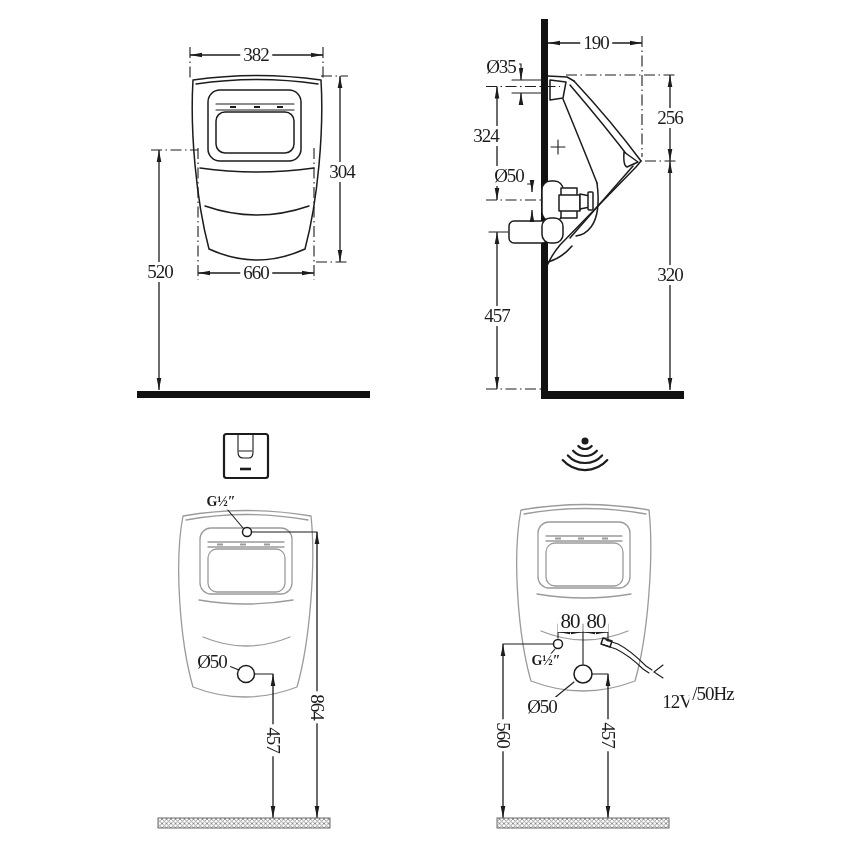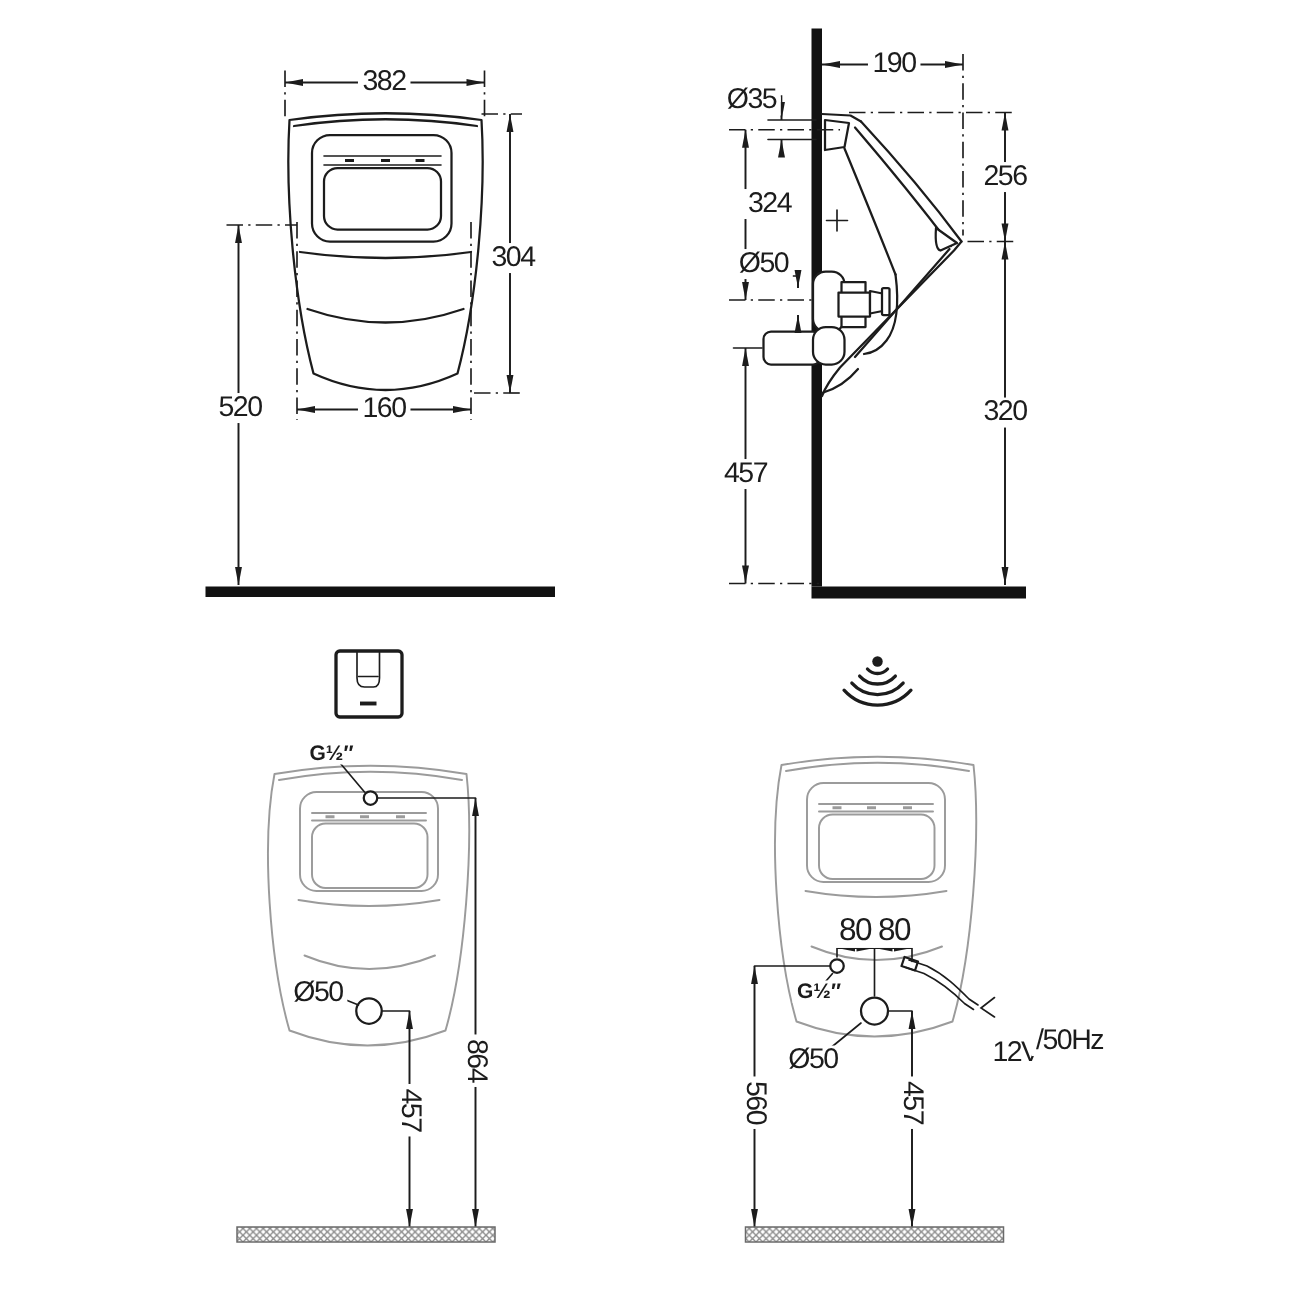--- a/index.html
+++ b/index.html
@@ -1,17 +1,17 @@
 <!DOCTYPE html>
 <html><head>
 <meta charset="utf-8">
 <style>
   html,body{margin:0;padding:0;background:#ffffff;}
   #stage{position:relative;width:868px;height:868px;background:#ffffff;overflow:hidden;
-         font-family:Liberation Sans, sans-serif;}
+         font-family:Liberation Serif, serif;}
   #stage svg{position:absolute;left:0;top:0;}
   .ln{fill:none;stroke:#1c1c1c;stroke-width:1.5;stroke-linecap:round;stroke-linejoin:round;}
   .thin{fill:none;stroke:#1c1c1c;stroke-width:1.1;stroke-linecap:round;}
   .dim{fill:none;stroke:#1c1c1c;stroke-width:1.3;}
   .dd{fill:none;stroke:#1c1c1c;stroke-width:1.1;stroke-dasharray:11 3.5 1.5 3.5;}
   .wh{fill:#ffffff;stroke:#1c1c1c;stroke-width:1.5;stroke-linejoin:round;}
   .lt{fill:none;stroke:#9b9b9b;stroke-width:1.3;stroke-linecap:round;stroke-linejoin:round;}
   .jet{stroke:#1c1c1c;stroke-width:2;}
   .jetlt{stroke:#9b9b9b;stroke-width:2;}
   .solid{fill:#111111;stroke:none;}
@@ -198,25 +198,25 @@
       <line class="thin" x1="592" y1="674" x2="608" y2="674"></line>
       <line class="dim" x1="608" y1="674" x2="608" y2="818" marker-start="url(#as)" marker-end="url(#ae)"></line>
     </g>
     <rect x="497" y="818" width="172" height="10" fill="url(#hatch)" stroke="#6a6a6a" stroke-width="1"></rect>
   </g>
 </svg>
 
 <span class="lbl" style="left:256px;top:55px">382</span>
 <span class="lbl" style="left:342px;top:172px">304</span>
 <span class="lbl" style="left:160px;top:272px">520</span>
-<span class="lbl" style="left:256px;top:273px">160</span>
+<span class="lbl" style="left:256px;top:273px">660</span>
 
 <span class="lbl" style="left:596px;top:43px">190</span>
 <span class="lbl" style="left:501px;top:67px">Ø35</span>
-<span class="lbl" style="left:513px;top:136px">324</span>
+<span class="lbl" style="left:486px;top:136px">324</span>
 <span class="lbl" style="left:670px;top:118px">256</span>
 <span class="lbl" style="left:509px;top:176px">Ø50</span>
 <span class="lbl" style="left:670px;top:275px">320</span>
 <span class="lbl" style="left:497px;top:316px">457</span>
 
 <span class="lbl small" style="left:221px;top:502px">G½″</span>
 <span class="lbl" style="left:212px;top:662px">Ø50</span>
 <span class="lbl v" style="left:317px;top:707px">864</span>
 <span class="lbl v" style="left:273px;top:740px">457</span>
 

